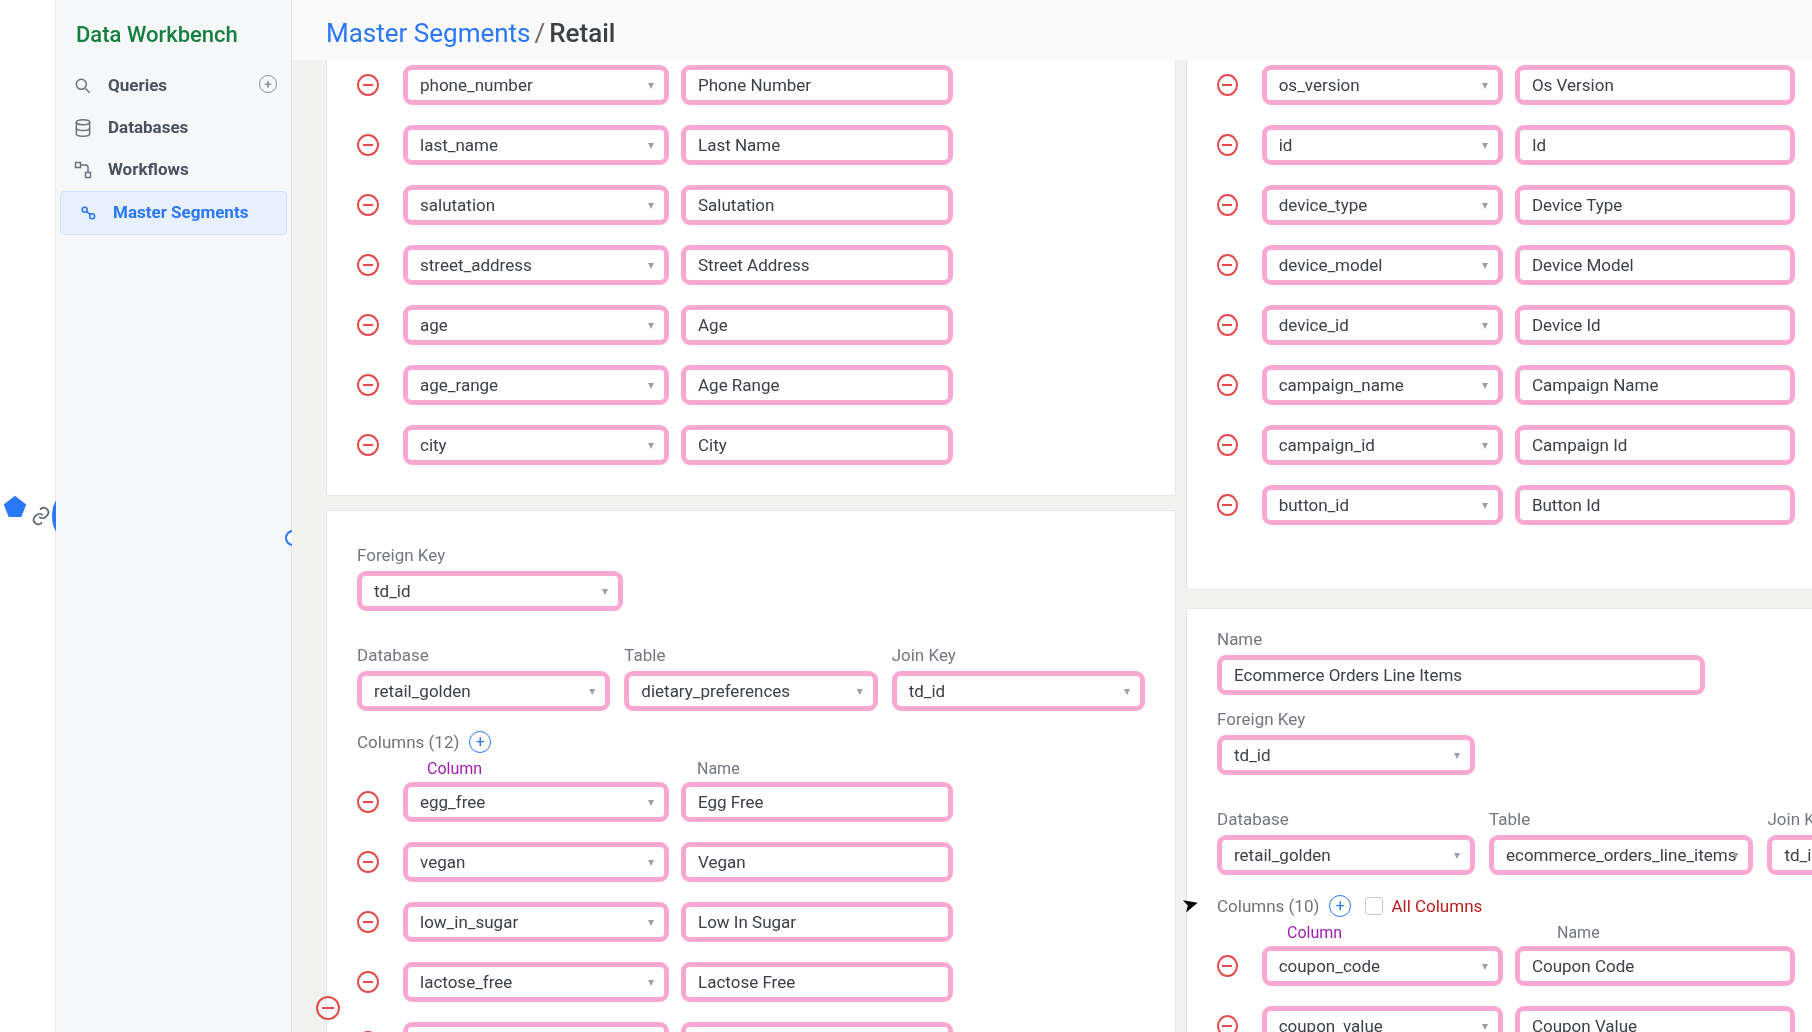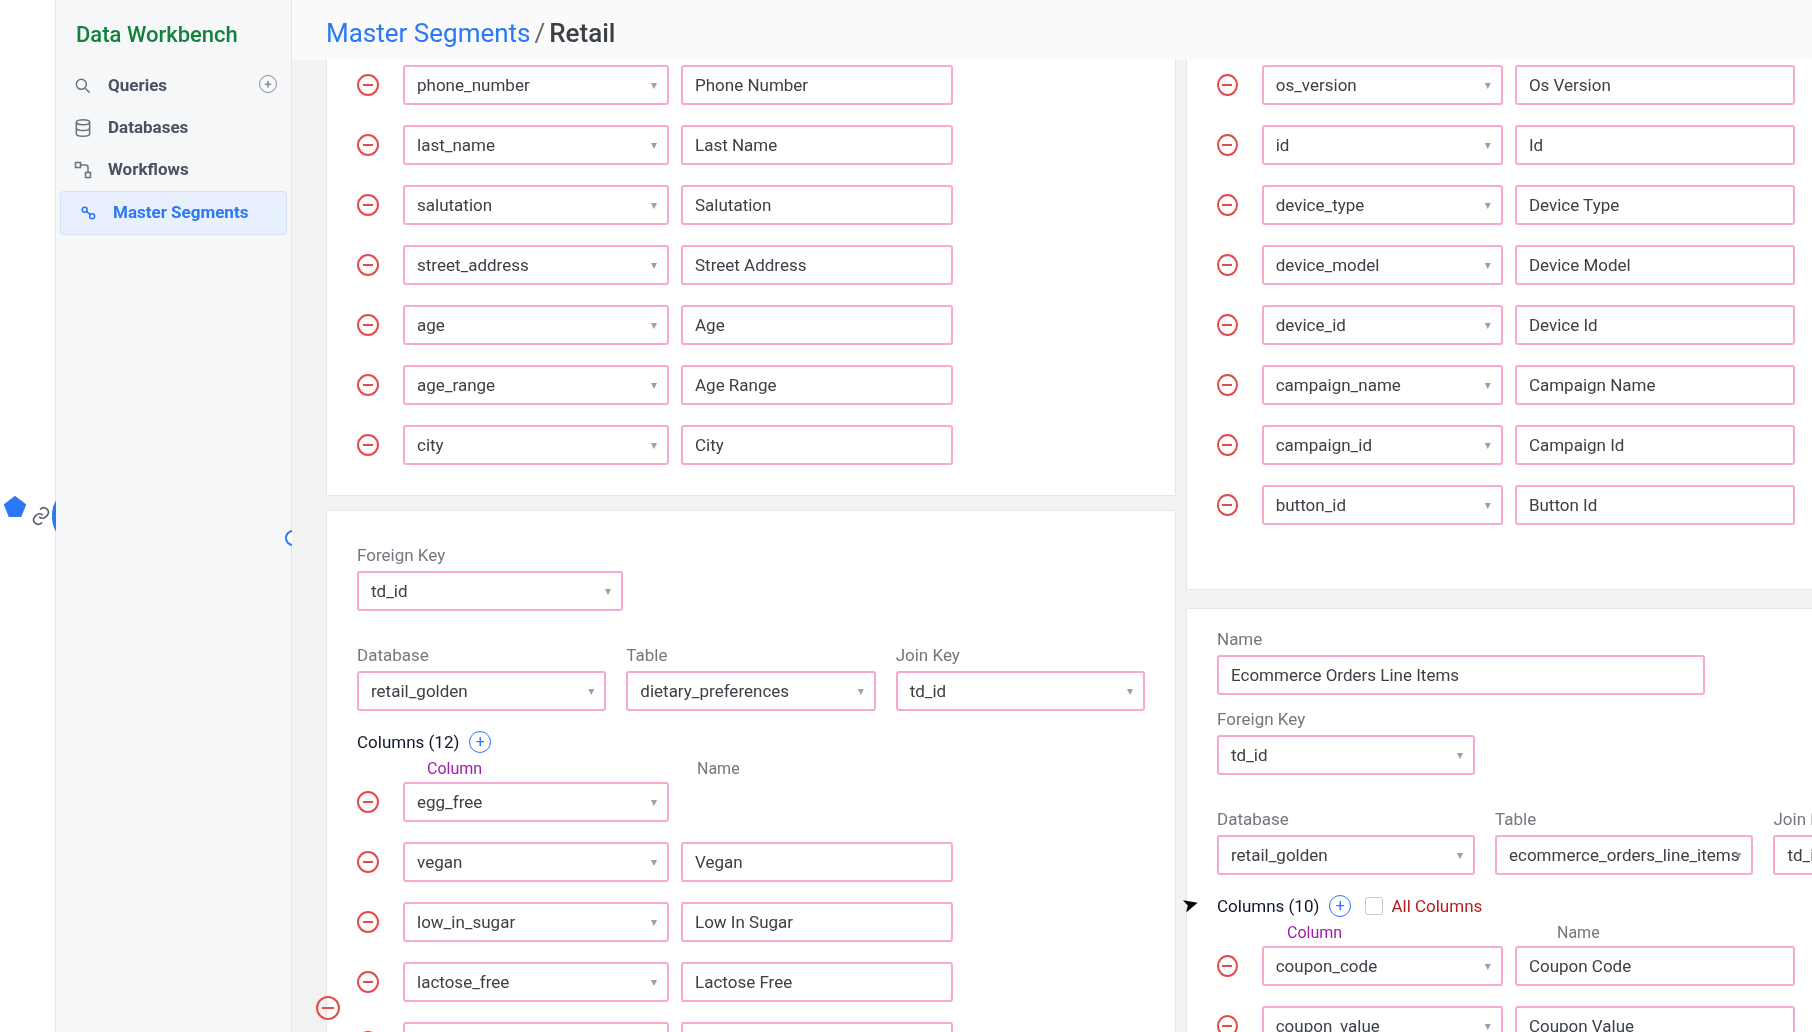--- a/index.html
+++ b/index.html
@@ -130,44 +130,44 @@
 .field-label {
   font-size: 17px;
   color: #73777f;
   margin-bottom: 6px;
   margin-top: 14px;
 }
 
 .select-box, .text-box {
   height: 40px;
   background: #fff;
-  border: 2px solid #f9a8d4;
-  border-radius: 3px;
+  border: 5px solid #f9a8d4;
+  border-radius: 9px;
   display: flex; align-items: center;
   padding: 0 12px;
   font-size: 17px;
   color: #3c4047;
   position: relative;
 }
 .select-box .chev {
   position: absolute; right: 10px; top: 50%; transform: translateY(-50%);
   color: #9aa0a9; font-size: 12px;
 }
 
 .triple {
-  display: flex; gap: 20px;
+  display: flex; gap: 14px;
 }
 .triple > div { flex: 1; }
 
 .columns-head {
   display: flex; align-items: center;
   margin-top: 20px; margin-bottom: 6px;
 }
 .columns-head .label {
-  font-size: 17px; color: #0f172a;
+  font-size: 17px; color: #737373;
 }
 .columns-head .add {
   width: 22px; height: 22px; margin-left: 10px;
   border: 1.6px solid #2b78f6; border-radius: 50%;
   color: #2b78f6; display: flex; align-items: center; justify-content: center;
   font-size: 16px; line-height: 1;
   cursor: pointer;
 }
 .columns-head .checkbox {
   width: 18px; height: 18px; border: 1.5px solid #c4c8cf; border-radius: 3px; margin-left: 14px; margin-right: 8px;
@@ -450,20 +450,23 @@
       <span class="h1">Column</span>
       <span class="h2">Name</span>
     </div>
     <div id="left-bottom-rows">
         <div class="colrow">
     <span class="remove"></span>
     <div class="select-box">
             <span>egg_free</span>
             <span class="chev">▾</span>
           </div>
+    <div class="text-box">
+            <span>Egg Free</span>
+          </div>
   </div>
         <div class="colrow">
     <span class="remove"></span>
     <div class="select-box">
             <span>vegan</span>
             <span class="chev">▾</span>
           </div>
     <div class="text-box">
             <span>Vegan</span>
           </div>

